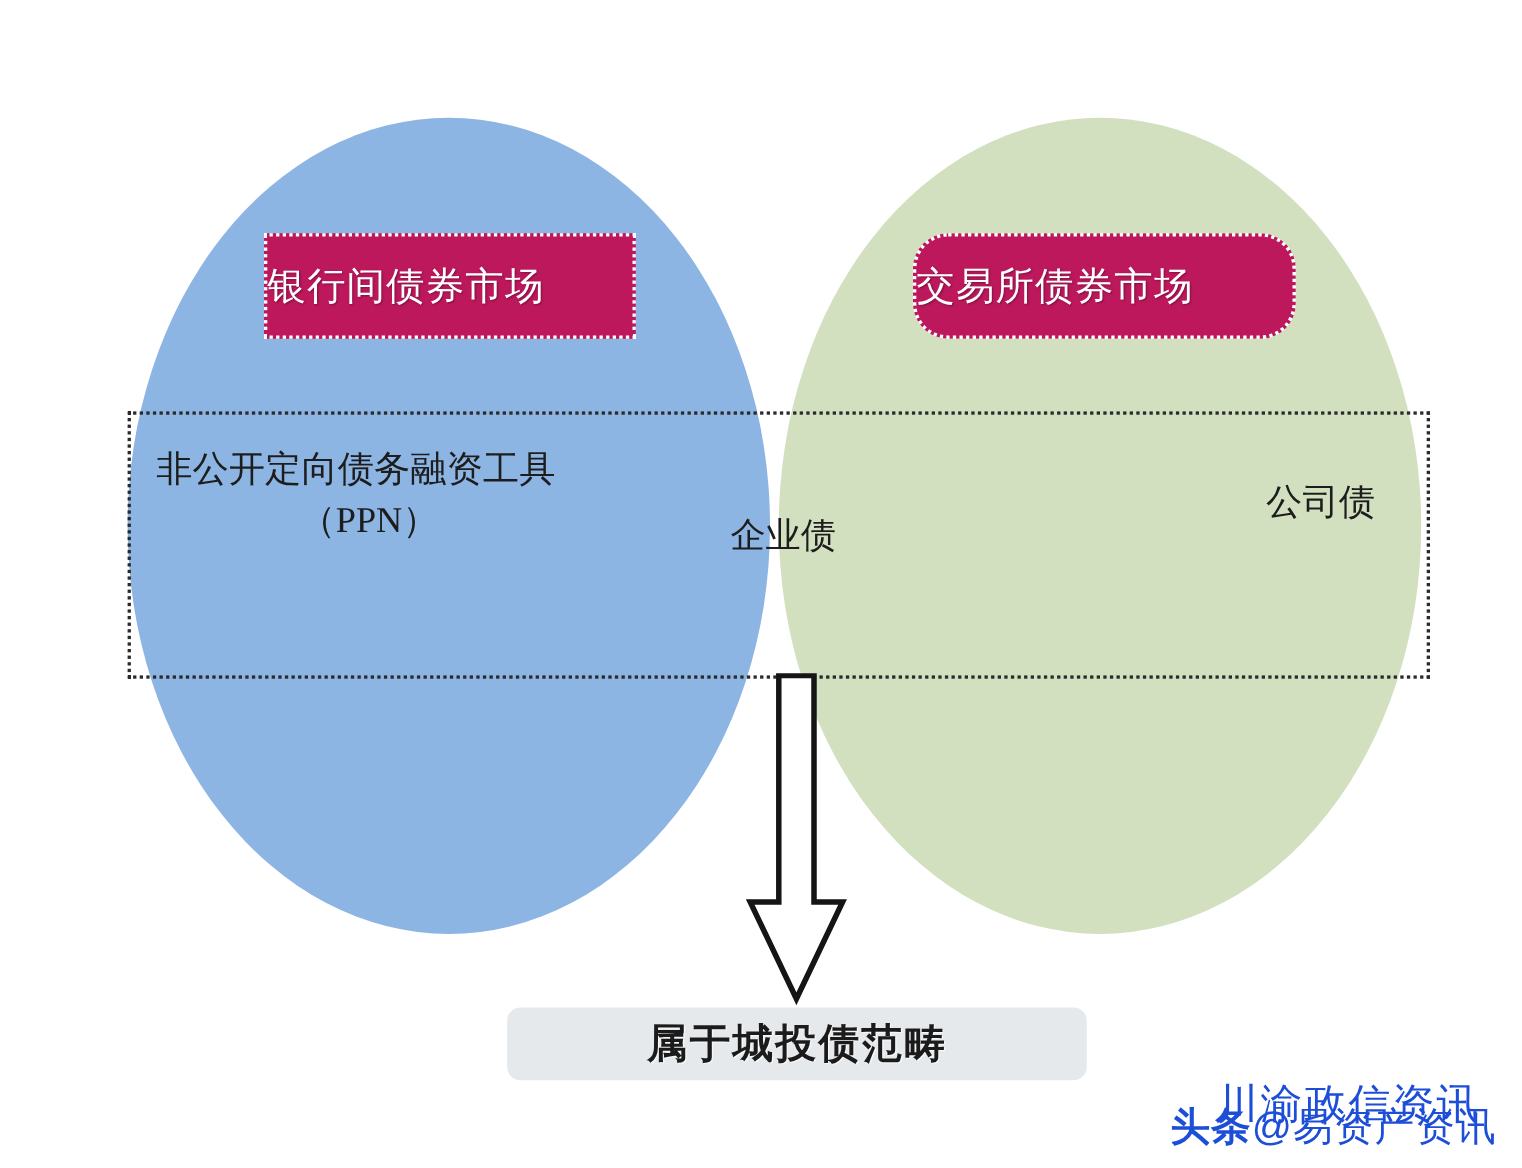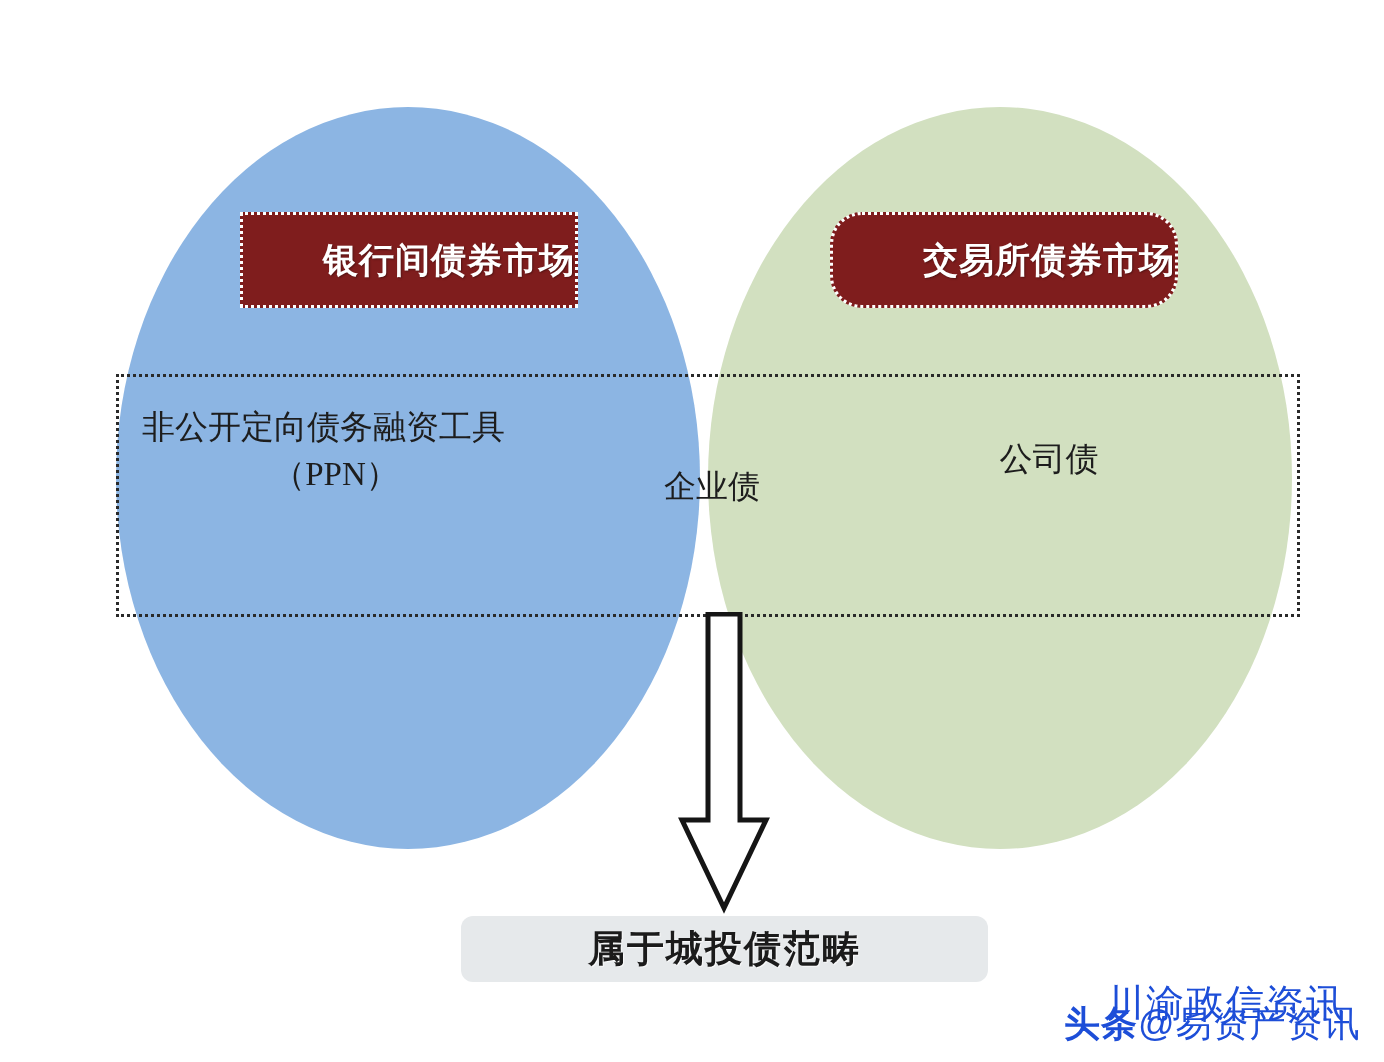--- a/index.html
+++ b/index.html
@@ -36,28 +36,28 @@
     width: 1184px;
     height: 243px;
     border: 3px dotted #2a2a2a;
     box-sizing: border-box;
     pointer-events: none;
   }
 
   
   .chip {
     position: absolute;
-    background: #7f1d1d;
+    background: #be185d;
     border: 3px dotted #ffffff;
     box-sizing: border-box;
     display: flex;
     align-items: center;
-    justify-content: flex-end;
+    justify-content: flex-start;
     color: #ffffff;
-    font-weight: bold;
+    font-weight: normal;
     letter-spacing: 1px;
     text-shadow: 1px 1px 2px rgba(0,0,0,0.35);
     font-size: 35px;
     white-space: nowrap;
   }
   #chip-bank {
     left: 240px;
     top: 212px;
     width: 338px;
     height: 96px;
@@ -87,24 +87,25 @@
   #left-list .indent {
     padding-left: 24px;
     text-align: center;
   }
   #overlap-label {
     left: 664px;
     top: 464px;
     font-size: 32px;
   }
   #right-list {
-    left: 904px;
+    left: 960px;
     top: 436px;
-    text-align: center;
+    text-align: right;
     width: 290px;
+    font-family: Liberation Mono, monospace;
   }
 
   
   #arrow {
     position: absolute;
     left: 676px;
     top: 612px;
     width: 96px;
     height: 302px;
   }

